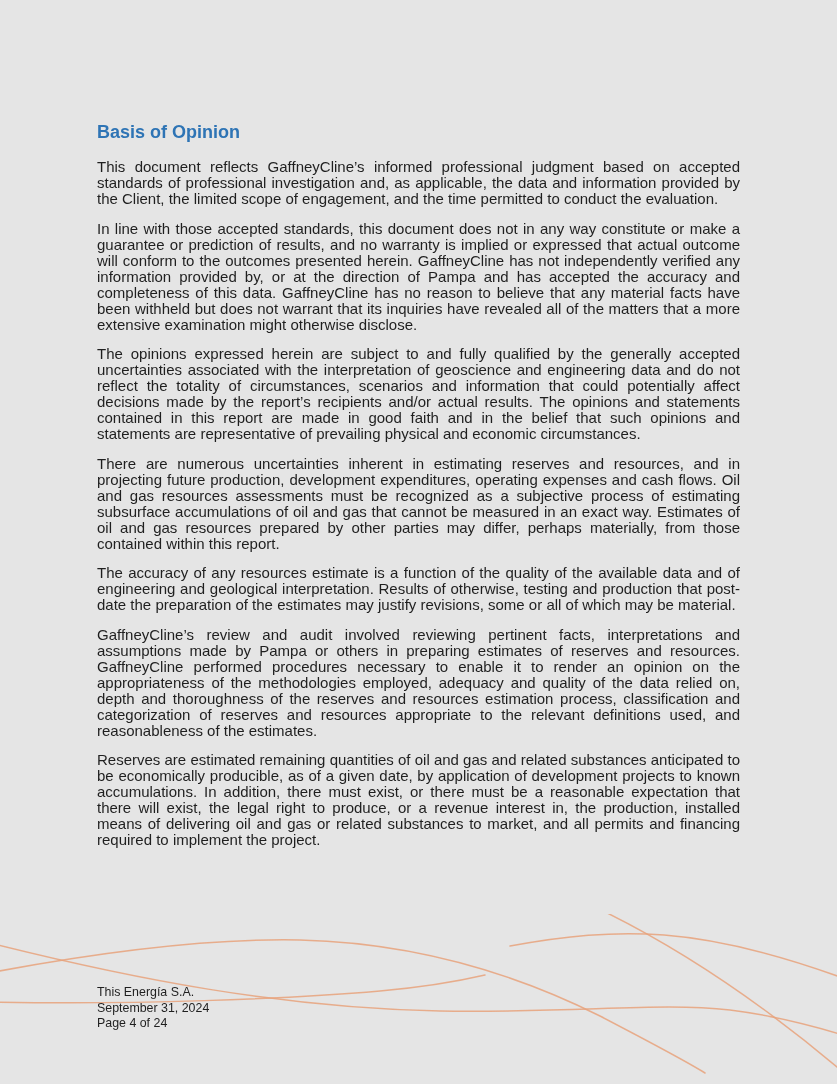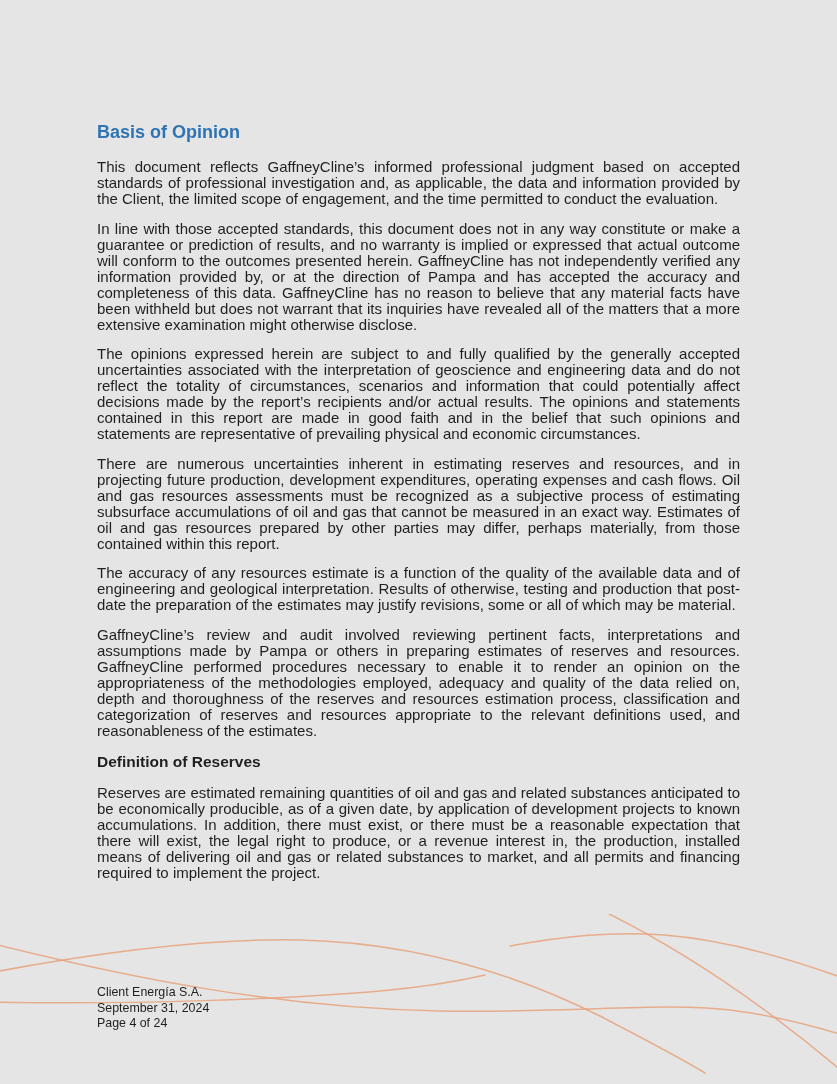--- a/index.html
+++ b/index.html
@@ -84,33 +84,32 @@
   <div class="content">
     <h1 class="doc-heading">Basis of Opinion</h1>
 
     <p class="body-para">This document reflects GaffneyCline’s informed professional judgment based on accepted standards of professional investigation and, as applicable, the data and information provided by the Client, the limited scope of engagement, and the time permitted to conduct the evaluation.</p>
     <p class="body-para">In line with those accepted standards, this document does not in any way constitute or make a guarantee or prediction of results, and no warranty is implied or expressed that actual outcome will conform to the outcomes presented herein.  GaffneyCline has not independently verified any information provided by, or at the direction of Pampa and has accepted the accuracy and completeness of this data.  GaffneyCline has no reason to believe that any material facts have been withheld but does not warrant that its inquiries have revealed all of the matters that a more extensive examination might otherwise disclose.</p>
     <p class="body-para">The opinions expressed herein are subject to and fully qualified by the generally accepted uncertainties associated with the interpretation of geoscience and engineering data and do not reflect the totality of circumstances, scenarios and information that could potentially affect decisions made by the report’s recipients and/or actual results.  The opinions and statements contained in this report are made in good faith and in the belief that such opinions and statements are representative of prevailing physical and economic circumstances.</p>
     <p class="body-para">There are numerous uncertainties inherent in estimating reserves and resources, and in projecting future production, development expenditures, operating expenses and cash flows.  Oil and gas resources assessments must be recognized as a subjective process of estimating subsurface accumulations of oil and gas that cannot be measured in an exact way.  Estimates of oil and gas resources prepared by other parties may differ, perhaps materially, from those contained within this report.</p>
     <p class="body-para">The accuracy of any resources estimate is a function of the quality of the available data and of engineering and geological interpretation.  Results of otherwise, testing and production that post-date the preparation of the estimates may justify revisions, some or all of which may be material.</p>
     <p class="body-para">GaffneyCline’s review and audit involved reviewing pertinent facts, interpretations and assumptions made by Pampa or others in preparing estimates of reserves and resources.  GaffneyCline performed procedures necessary to enable it to render an opinion on the appropriateness of the methodologies employed, adequacy and quality of the data relied on, depth and thoroughness of the reserves and resources estimation process, classification and categorization of reserves and resources appropriate to the relevant definitions used, and reasonableness of the estimates.</p>
 
-    <h2 class="doc-subheading">Definition of Reserves</h2>
 
     <p class="body-para">Reserves are estimated remaining quantities of oil and gas and related substances anticipated to be economically producible, as of a given date, by application of development projects to known accumulations.  In addition, there must exist, or there must be a reasonable expectation that there will exist, the legal right to produce, or a revenue interest in, the production, installed means of delivering oil and gas or related substances to market, and all permits and financing required to implement the project.</p>
   </div>
 
   <svg class="swoosh" viewBox="0 0 837 170" aria-hidden="true">
     <path d="M -6,30 C 130,64 280,94 440,97 C 580,99 660,88 730,96 C 770,101 810,111 843,121" stroke="#e7a27b"></path>
     <path d="M -6,58 C 90,40 200,24 300,26 C 420,29 520,62 600,102 C 648,127 686,147 705,159" stroke="#e7a27b"></path>
     <path d="M -6,88 C 130,91 290,85 380,77 C 425,73 455,68 485,61" stroke="#e7a27b"></path>
     <path d="M 597,-6 C 680,34 765,92 843,158" stroke="#e7a27b"></path>
     <path d="M 510,32 C 620,12 700,12 843,64" stroke="#e7a27b"></path>
   </svg>
 
   <div class="footer-block">
-    <div>Client Energía S.A.</div>
+    <div>This Energía S.A.</div>
     <div>September 31, 2024</div>
   </div>
 
   <div class="page-number">Page 4 of 24</div>
 
 </div>
 
 </body></html>

